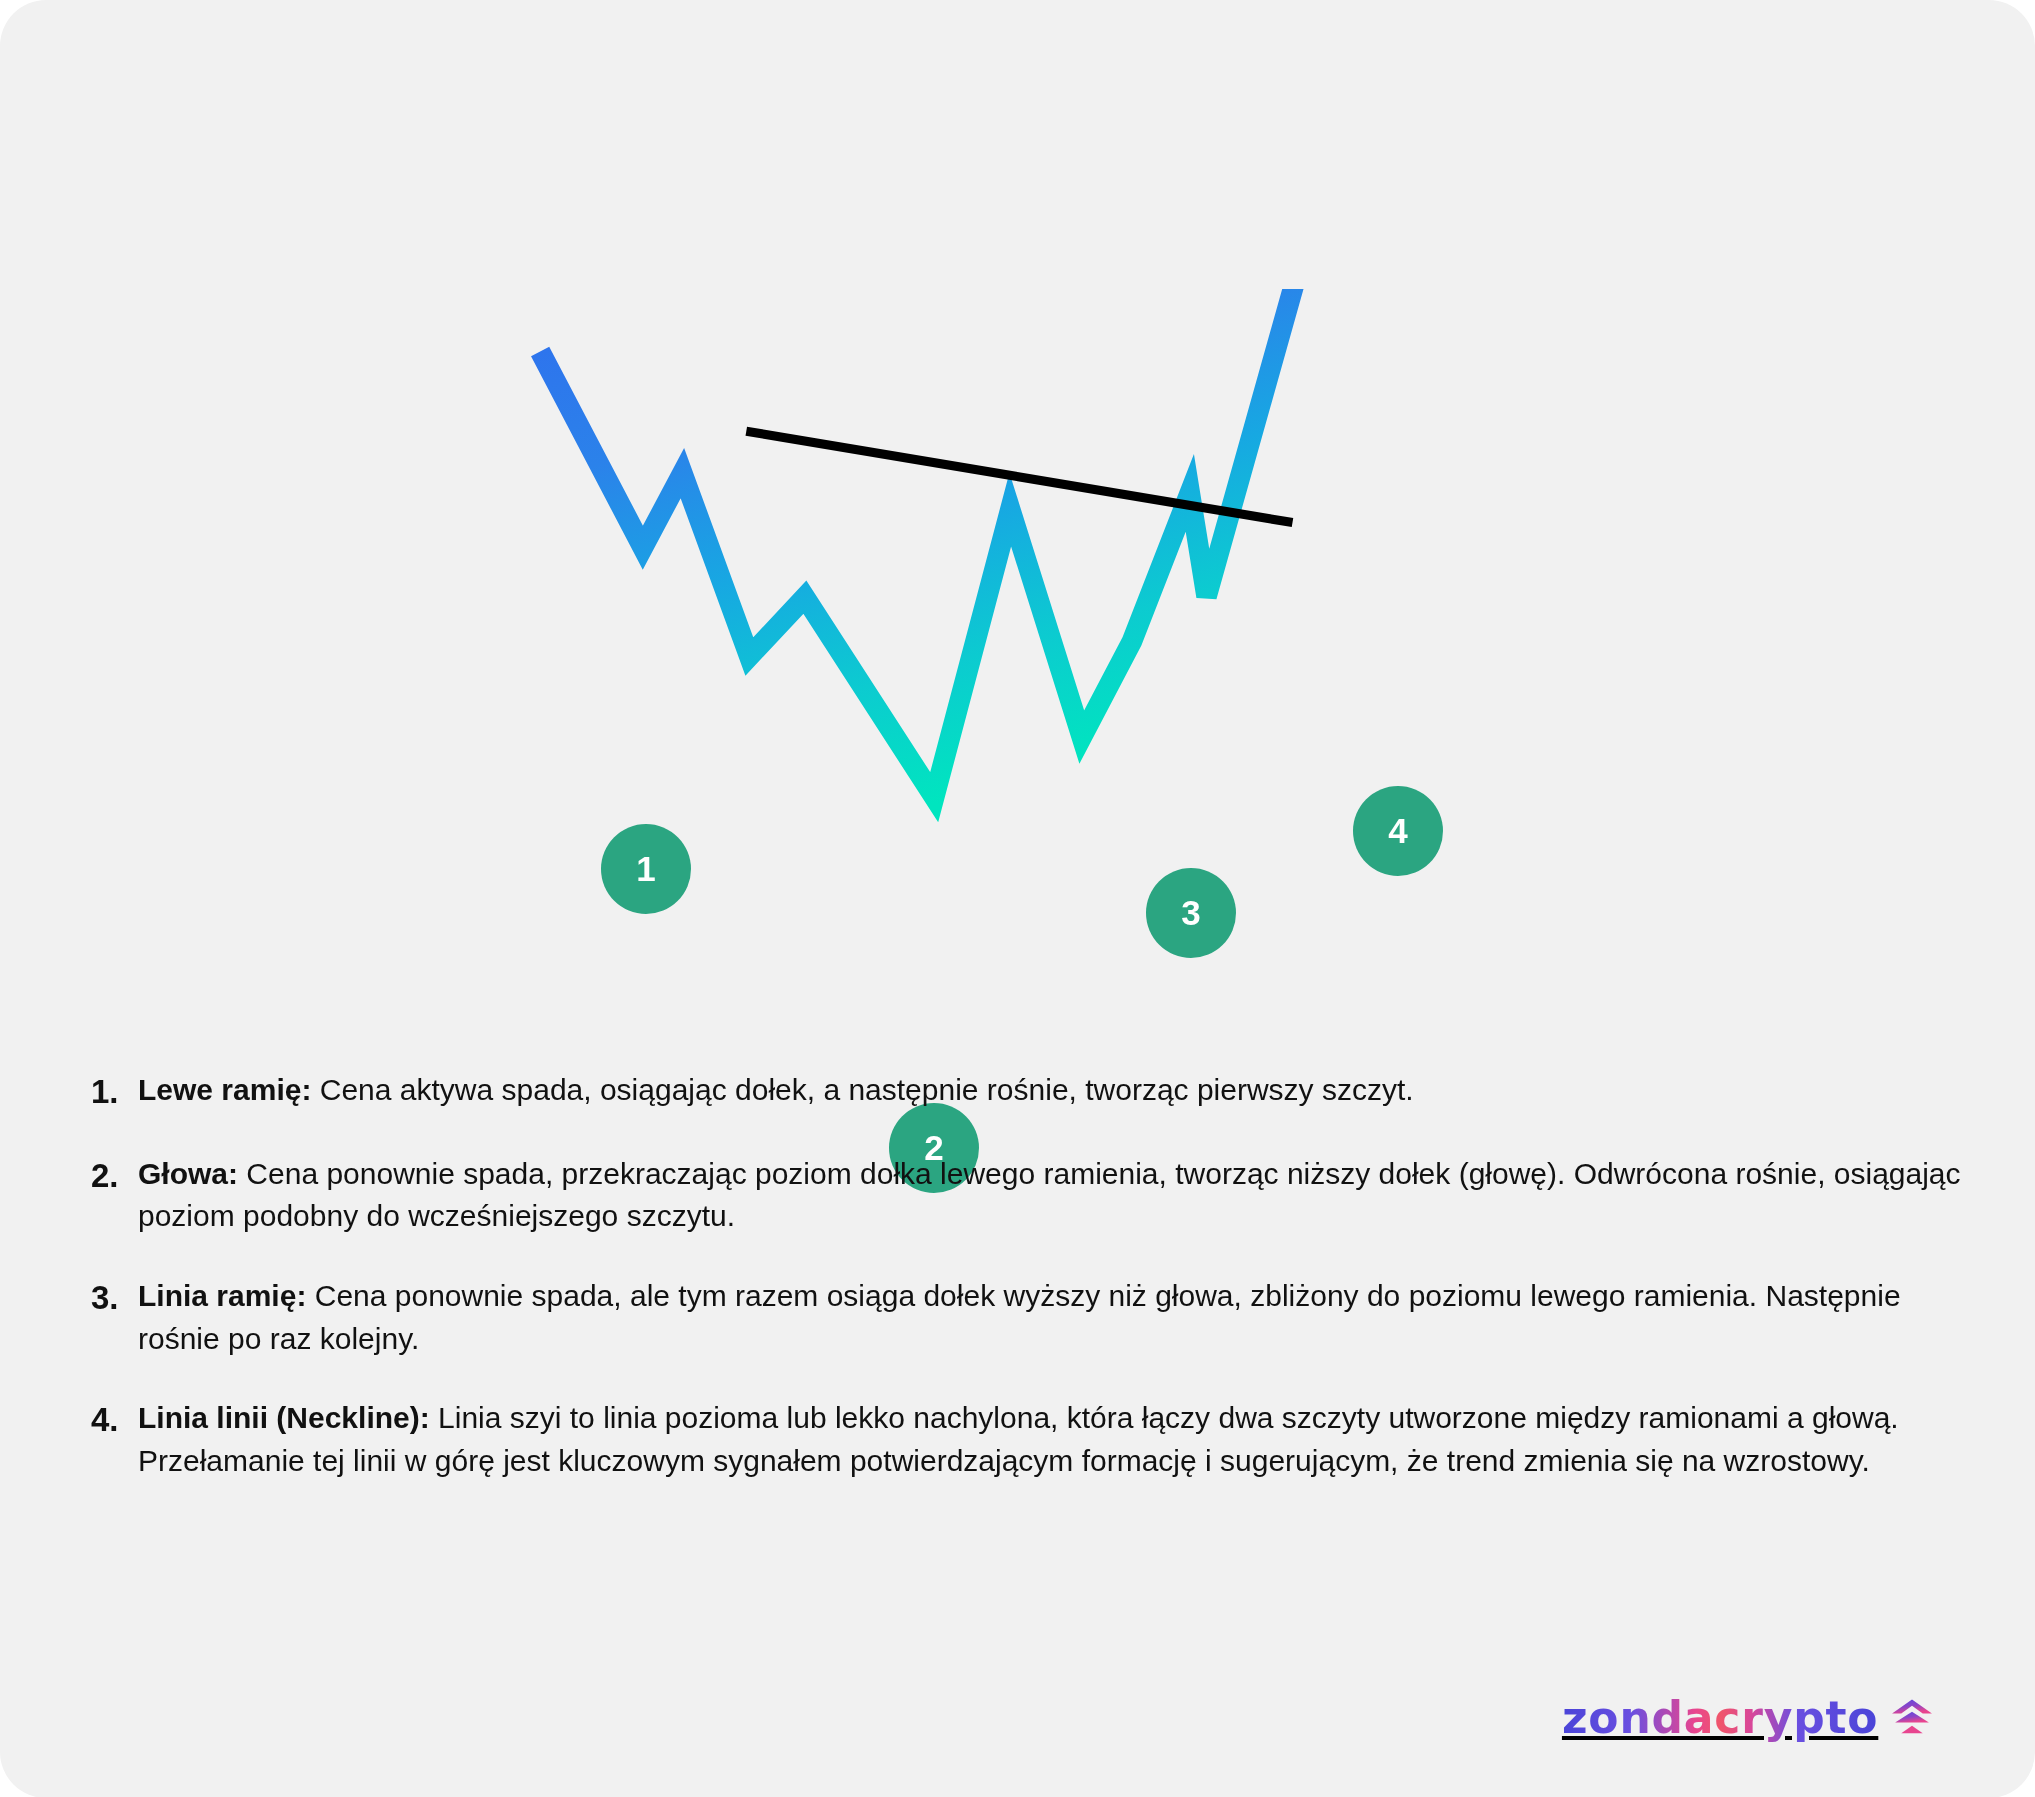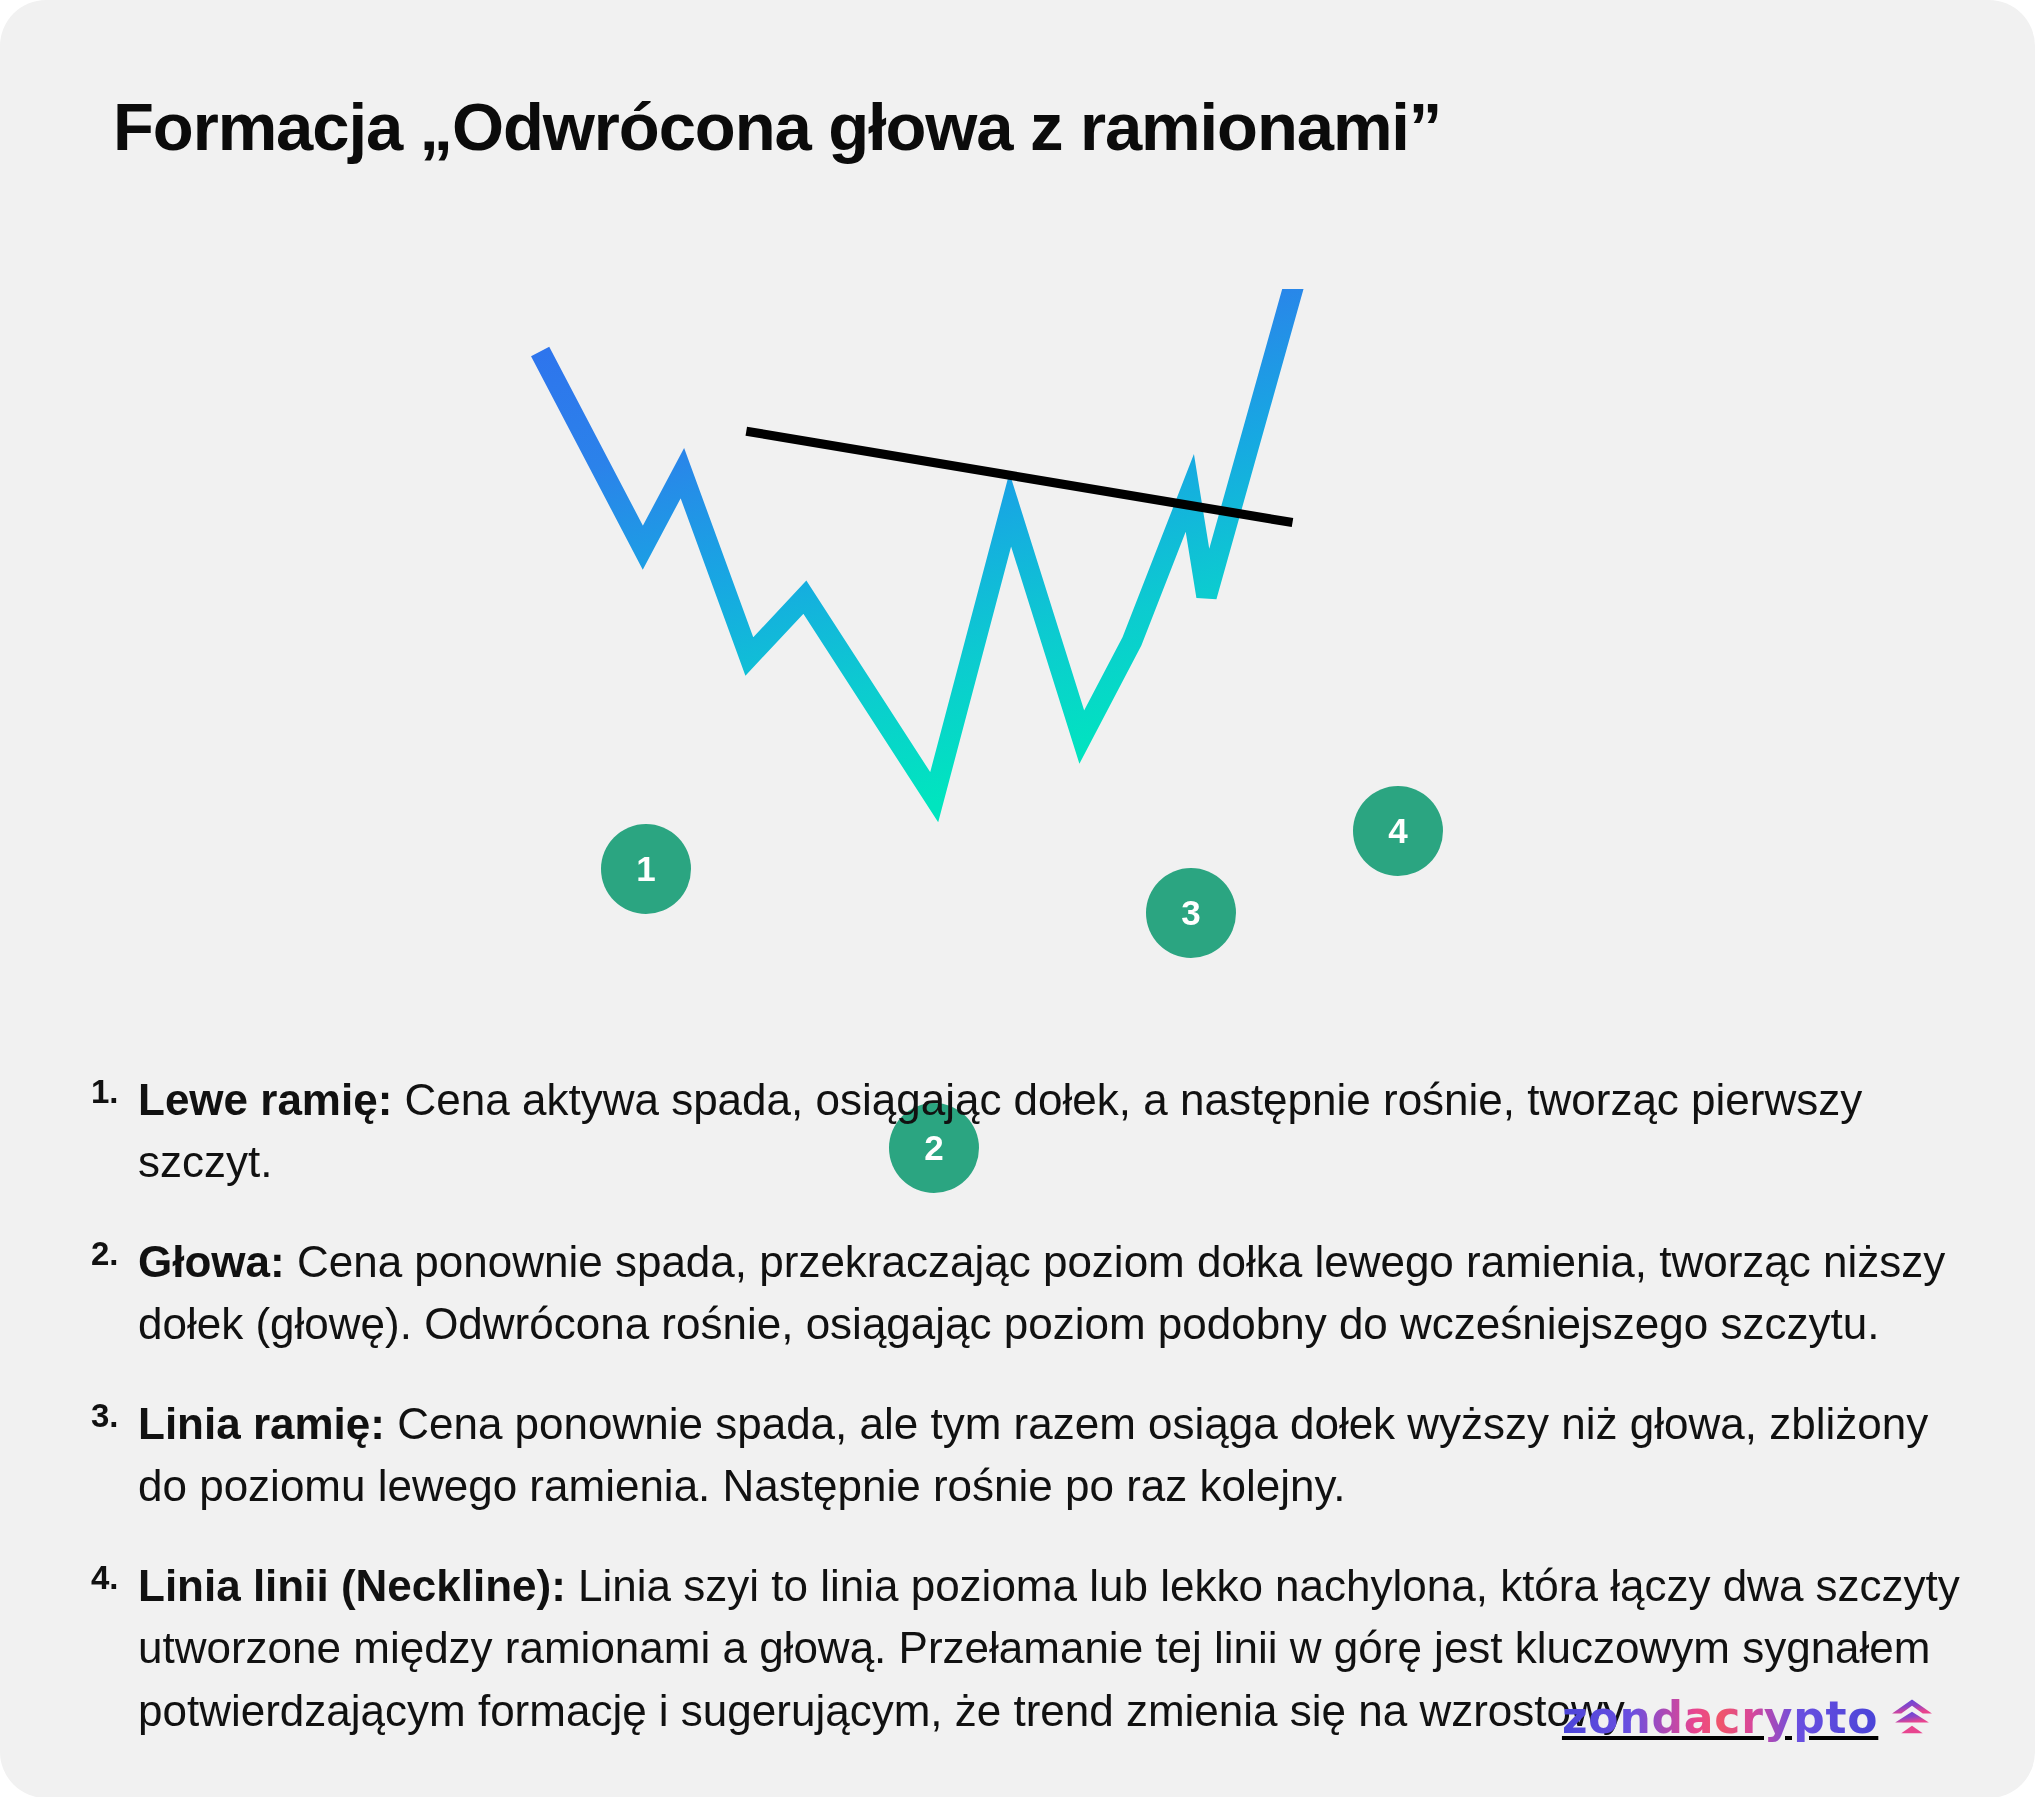--- a/index.html
+++ b/index.html
@@ -63,21 +63,21 @@
   .item-num {
     flex: 0 0 auto;
     width: 47px;
     font-size: 33px;
     font-weight: 700;
     color: #111;
     line-height: 1.42;
   }
   .item-body {
     flex: 1 1 auto;
-    font-size: 44px;
+    font-size: 30px;
     color: #111;
     line-height: 1.42;
   }
   .item-body b { font-weight: 700; }
 
   
   .logo {
     position: absolute;
     right: 100px; bottom: 55px;
     display: flex;
@@ -96,21 +96,20 @@
     color: transparent;
     font-family: "DejaVu Sans", sans-serif;
   }
   .logo-mark { width: 46px; height: 46px; }
 </style>
 </head>
 <body>
 
 <div class="card">
 
-  <div class="title">Formacja „Odwrócona głowa z ramionami”</div>
 
   <div class="chart-wrap">
 
     <svg class="chart-svg" style="position:absolute;left:0;top:0;" viewBox="0 0 2675 1020" xmlns="http://www.w3.org/2000/svg">
       <defs>
         <linearGradient id="priceGrad2" x1="0.15" y1="0" x2="0.55" y2="1">
           <stop offset="0%" stop-color="#2f6fee"></stop>
           <stop offset="30%" stop-color="#2b82ea"></stop>
           <stop offset="55%" stop-color="#17a8e2"></stop>
           <stop offset="78%" stop-color="#0ccbd0"></stop>

